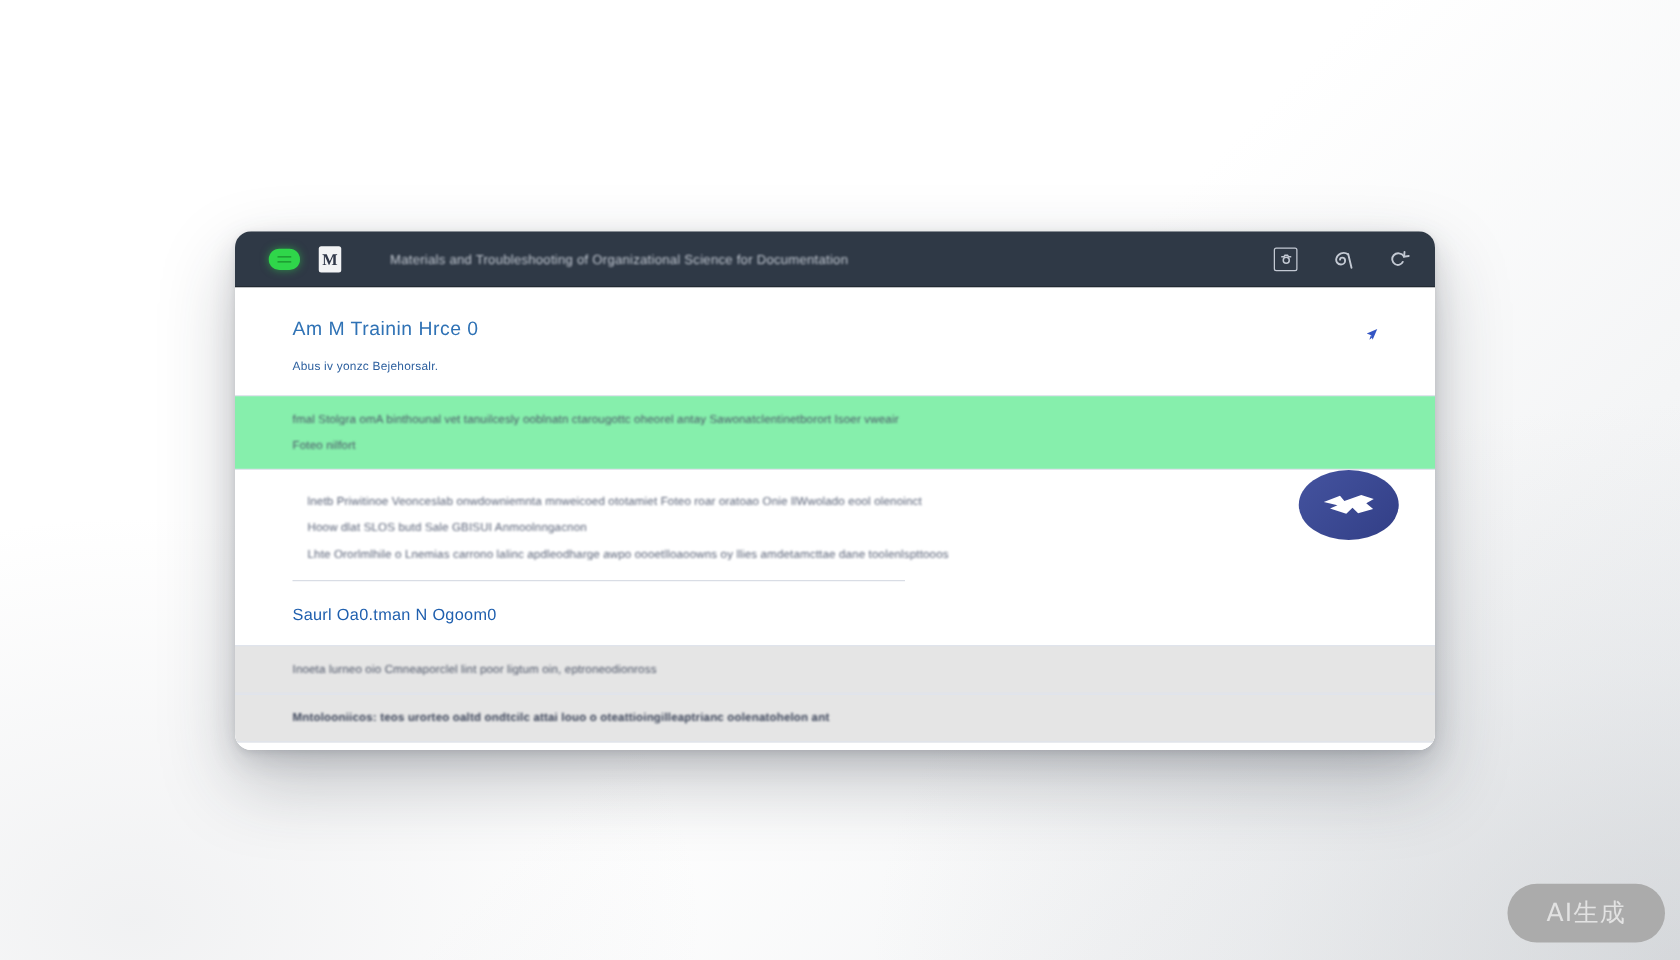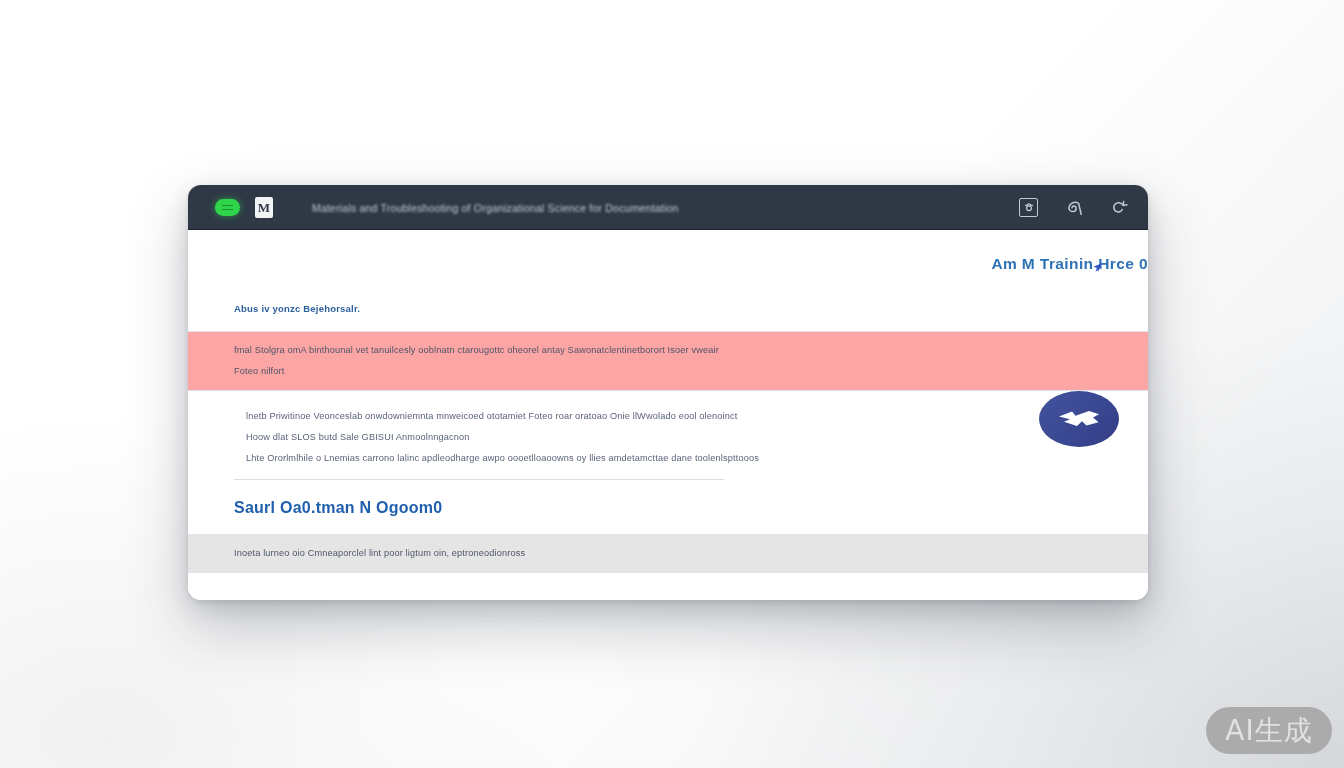--- a/index.html
+++ b/index.html
@@ -142,51 +142,50 @@
     flex-direction: column;
     position: relative;
   }
 
   .doc-head {
     padding: 25px 0 17px 46px;
     position: relative;
   }
   .doc-title {
     font-size: 15.5px;
-    font-weight: 700;
+    font-weight: 400;
     color: #2f72b5;
     letter-spacing: .4px;
     filter: blur(0.6px);
     white-space: nowrap;
-    text-align: right;
   }
   .doc-subtitle {
-    margin-top: 30px;
+    margin-top: 15px;
     font-size: 9.5px;
-    font-weight: 700;
+    font-weight: 400;
     color: #2c5f9e;
     letter-spacing: .2px;
     filter: blur(0.55px);
     white-space: nowrap;
   }
 
   .head-action-icon {
     position: absolute;
     right: 39px;
     top: 27px;
     width: 22px;
     height: 22px;
     color: #3355c4;
     filter: blur(0.4px);
   }
   .head-action-icon svg { display: block; }
 
   
   .band {
-    background: #fca5a5;
+    background: #86efac;
     border-top: 1px solid #e0e4ec;
     border-bottom: 1px solid #e0e4ec;
     padding: 13px 46px 14px 46px;
   }
   .band.plain {
     background: #e5e5e5;
   }
 
   .line {
     font-size: 9.2px;
@@ -207,22 +206,22 @@
 
   .divider {
     margin: 16px 46px 0 46px;
     width: 490px;
     height: 1px;
     background: #d9dde5;
   }
 
   .section-heading {
     padding: 19px 0 0 46px;
-    font-size: 16px;
-    font-weight: 700;
+    font-size: 13px;
+    font-weight: 400;
     color: #1f5fae;
     letter-spacing: .25px;
     filter: blur(0.6px);
     white-space: nowrap;
   }
 
   .band-group { margin-top: 17px; }
 
   
   .avatar {
@@ -245,21 +244,21 @@
     position: absolute;
     left: 1206px;
     top: 707px;
     width: 126px;
     height: 47px;
     border-radius: 24px;
     background: #ababab;
     display: flex;
     align-items: center;
     justify-content: center;
-    font-size: 28px;
+    font-size: 20px;
     color: #e2e2e2;
     letter-spacing: 1px;
     font-family: "DejaVu Sans", sans-serif;
   }
 </style>
 </head>
 <body>
 
 <div class="page-bg"></div>
 
@@ -336,17 +335,21 @@
     </div>
 
     <div class="divider"></div>
 
     <div class="section-heading">Saurl Oa0.tman N Ogoom0</div>
 
     <div class="band plain band-group">
       <div class="line">Inoeta lurneo oio Cmneaporclel lint poor ligtum oin, eptroneodionross</div>
     </div>
 
+    <div class="band plain">
+      <div class="line strong">Mntolooniicos: teos urorteo oaltd ondtcilc attai louo o oteattioingilleaptrianc oolenatohelon ant</div>
+
+    </div>
 
   </div>
 </div>
 
 <div class="ai-watermark">AI生成</div>
 
 </body></html>

